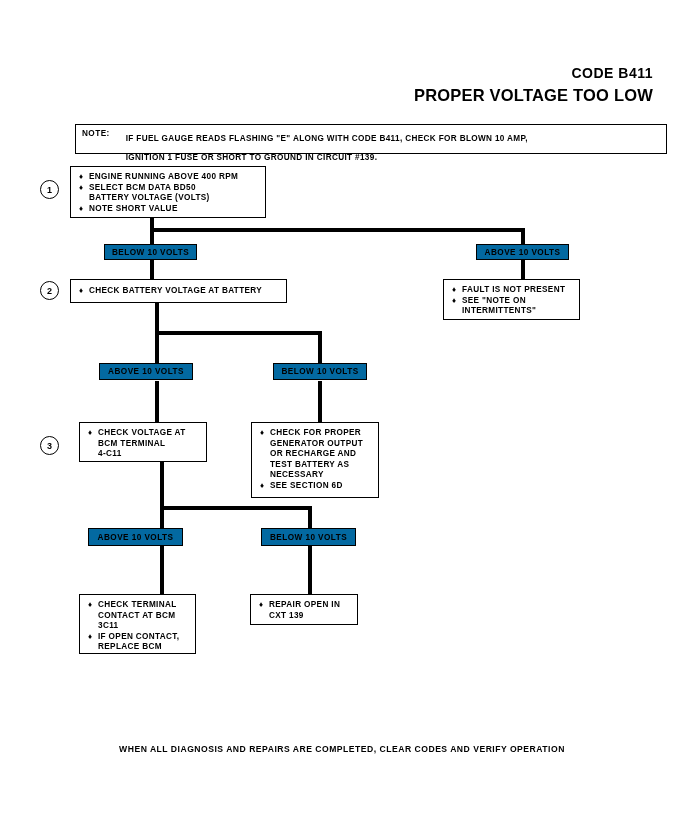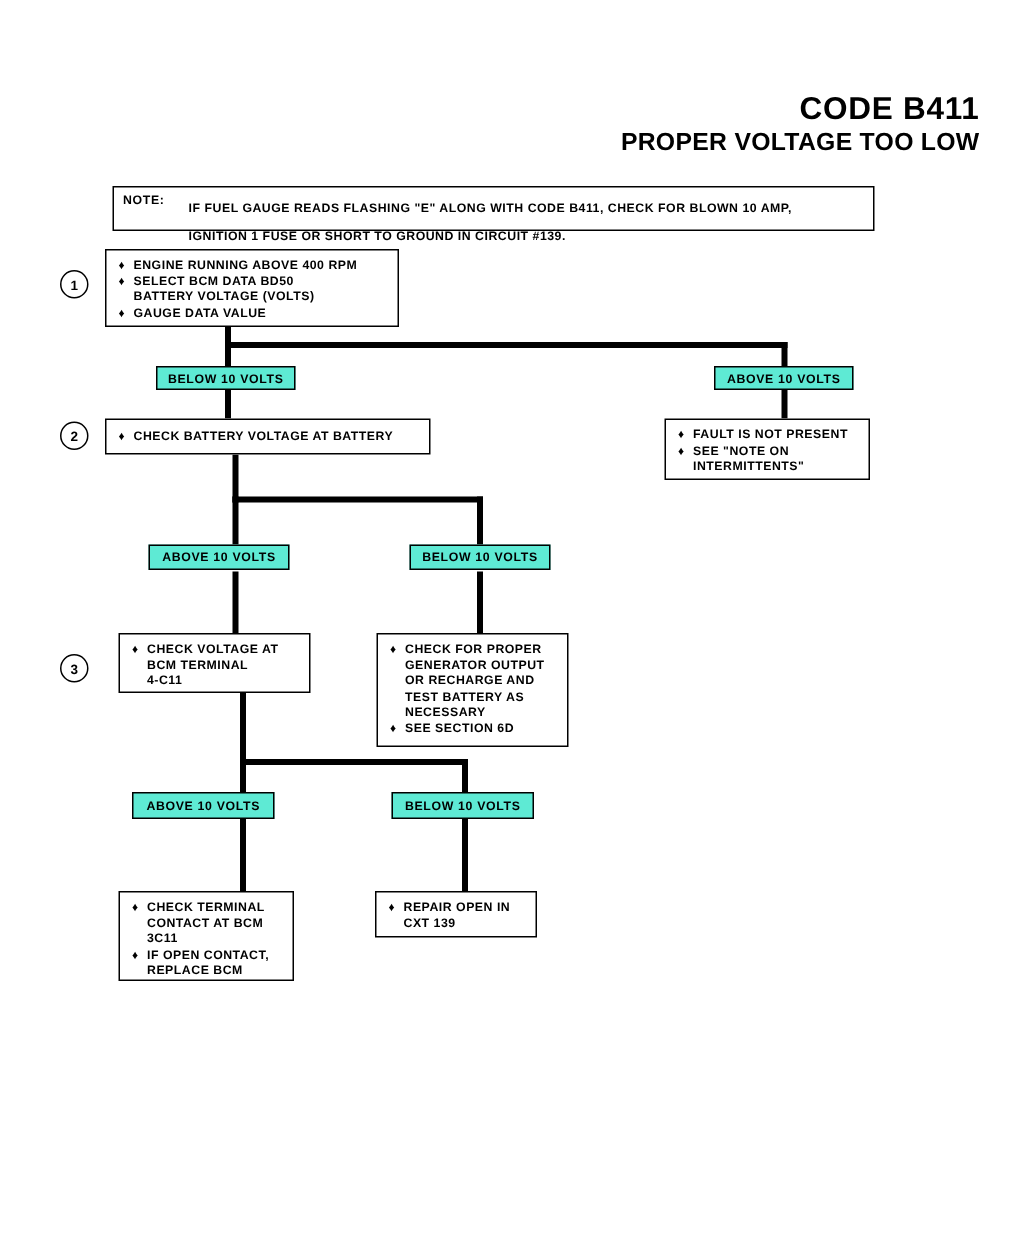--- a/index.html
+++ b/index.html
@@ -22,21 +22,21 @@
     height: 838px;
   }
   
   .title-block {
     position: absolute;
     right: 31px;
     top: 62px;
     text-align: right;
   }
   .title-main {
-    font-size: 21px;
+    font-size: 14px;
     font-weight: bold;
     letter-spacing: 0.5px;
     line-height: 22px;
     white-space: nowrap;
   }
   .title-sub {
     font-size: 16.5px;
     font-weight: bold;
     letter-spacing: 0.2px;
     line-height: 19px;
@@ -47,21 +47,21 @@
   .box {
     position: absolute;
     border: 1.6px solid #000;
     background: #fff;
     box-sizing: border-box;
   }
   
   .vlabel {
     position: absolute;
     border: 1.6px solid #000;
-    background: #5eead4;
+    background: #0369a1;
     box-sizing: border-box;
     font-size: 8.2px;
     font-weight: bold;
     letter-spacing: 0.45px;
     display: flex;
     align-items: center;
     justify-content: center;
     white-space: nowrap;
   }
   
@@ -102,21 +102,21 @@
     justify-content: center;
     font-size: 9px;
     font-weight: bold;
     background: #fff;
   }
   
   .note-box {
     position: absolute;
     left: 75px;
     top: 124px;
-    width: 508px;
+    width: 592px;
     height: 30px;
     border: 1.4px solid #000;
     background: #fff;
     box-sizing: border-box;
     display: flex;
     align-items: center;
     padding: 0 6px;
   }
   .note-label {
     font-size: 8.2px;
@@ -209,21 +209,21 @@
         <span class="bullet">♦</span>
         <span class="btext">ENGINE RUNNING ABOVE 400 RPM</span>
       </div>
       <div class="bitem">
         <span class="bullet">♦</span>
         <span class="btext">SELECT BCM DATA BD50
 BATTERY VOLTAGE (VOLTS)</span>
       </div>
       <div class="bitem">
         <span class="bullet">♦</span>
-        <span class="btext">GAUGE DATA VALUE</span>
+        <span class="btext">NOTE SHORT VALUE</span>
       </div>
     </div>
   </div>
 
   <div class="vlabel" style="left:104px; top:244px; width:93px; height:16px;">BELOW 10 VOLTS</div>
   <div class="vlabel" style="left:476px; top:244px; width:93px; height:16px;">ABOVE 10 VOLTS</div>
 
   <div class="step-circle" style="left:40px; top:281px;">2</div>
   <div class="box" style="left:70px; top:279px; width:217px; height:24px;">
     <div class="blist" style="left:0; top:0; width:217px; padding-top:6px;">
@@ -302,14 +302,15 @@
   <div class="box" style="left:250px; top:594px; width:108px; height:31px;">
     <div class="blist" style="left:0; top:0; width:108px;">
       <div class="bitem">
         <span class="bullet">♦</span>
         <span class="btext">REPAIR OPEN IN
 CXT 139</span>
       </div>
     </div>
   </div>
 
+  <div class="footer">WHEN ALL DIAGNOSIS AND REPAIRS ARE COMPLETED, CLEAR CODES AND VERIFY OPERATION</div>
 
 </div>
 
 </body></html>

